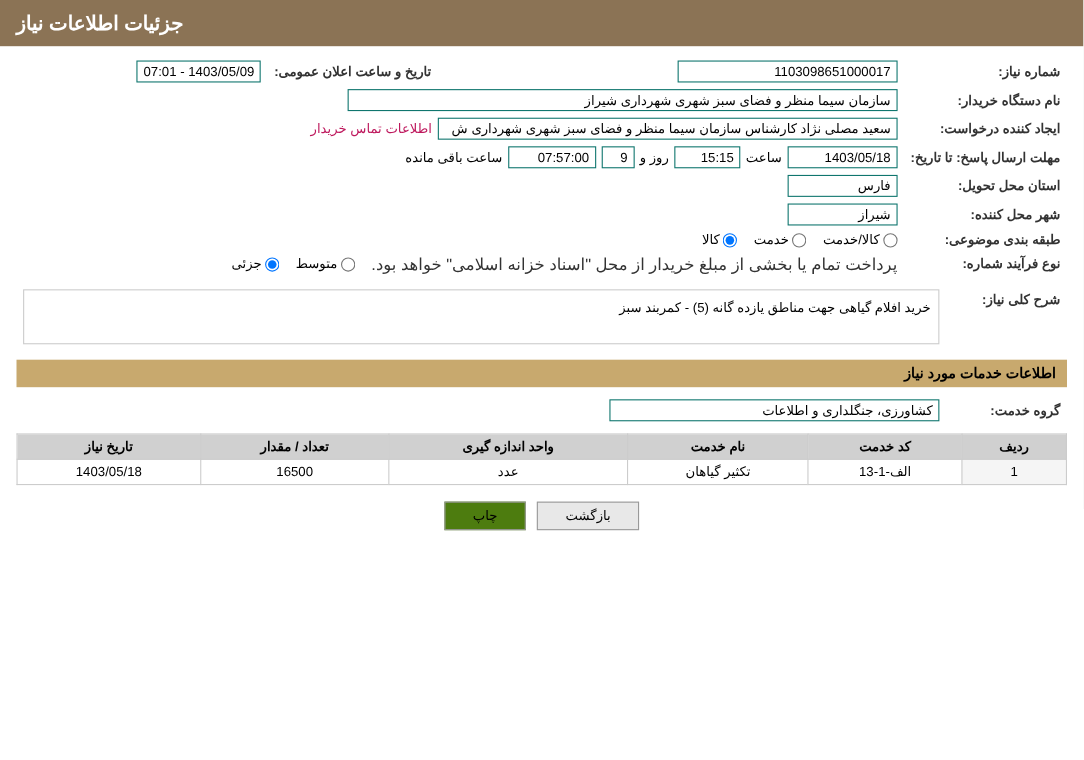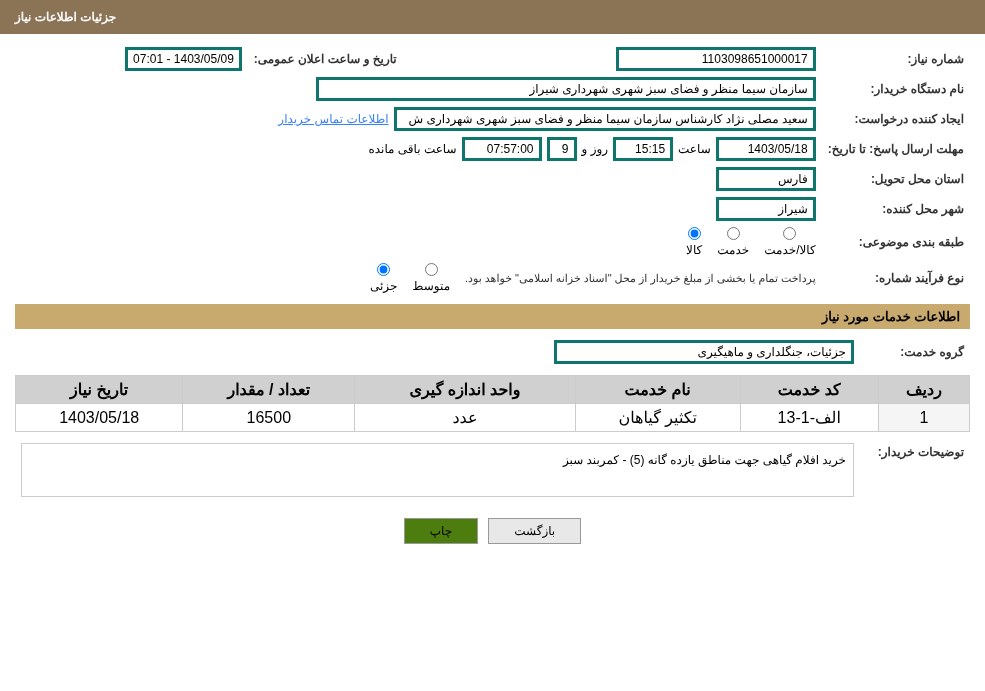--- a/index.html
+++ b/index.html
@@ -13,21 +13,21 @@
       max-width: 985px;
       margin: 0 auto;
       background: #fff;
       min-height: 691px;
     }
     .header-bar {
       background: #8B7355;
       color: #fff;
       text-align: left;
       padding: 10px 15px;
-      font-size: 12px;
+      font-size: 18px;
       font-weight: bold;
     }
     .content {
       padding: 10px 15px;
     }
     .info-table {
       width: 100%;
       border-collapse: collapse;
       margin-bottom: 8px;
     }
@@ -40,53 +40,51 @@
       text-align: right;
       white-space: nowrap;
       color: #333;
       font-weight: bold;
       width: 130px;
     }
     .value-cell {
       text-align: right;
     }
     .input-box {
-      border: 3px solid #0f766e;
+      border: 1px solid #0f766e;
       background: #fff;
       padding: 2px 5px;
       min-width: 80px;
       display: inline-block;
       text-align: right;
     }
     .input-wide {
       min-width: 350px;
     }
     .input-medium {
       min-width: 200px;
       margin-left: 12px;
     }
     .input-small {
       min-width: 100px;
       margin-left: 40px;
     }
     .blue-link {
-      color: #3b82f6;
-      text-decoration: underline;
+      color: #be185d;
     }
     .radio-group {
       display: flex;
       gap: 15px;
       align-items: center;
       direction: rtl;
     }
     .radio-option {
       display: flex;
       align-items: center;
       gap: 3px;
-      flex-direction: column;
     }
     .section-divider {
       background: #c8a96e;
       color: #000000;
       padding: 5px 10px;
       font-weight: bold;
       font-size: 13px;
       margin: 8px 0;
       text-align: right;
     }
@@ -103,21 +101,21 @@
     }
     .services-table {
       width: 100%;
       border-collapse: collapse;
       margin-bottom: 8px;
     }
     .services-table th, .services-table td {
       border: 1px solid #ccc;
       padding: 4px 8px;
       text-align: center;
-      font-size: 16px;
+      font-size: 12px;
     }
     .services-table th {
       background: #d0d0d0;
       font-weight: bold;
     }
     .services-table td:first-child {
       background: #f5f5f5;
     }
     .btn-group {
       display: flex;
@@ -134,21 +132,21 @@
       font-family: Tahoma, Arial, sans-serif;
       font-size: 12px;
     }
     .btn-print {
       background: #4d7c0f;
     }
     .btn-back {
       background: #e8e8e8;
     }
     .notice-text {
-      font-size: 11px;
+      font-size: 15px;
       color: #333;
     }
     .inline-row {
       display: flex;
       align-items: center;
       flex-wrap: wrap;
       gap: 5px;
     }
     .relative-wrap {
       position: relative;
@@ -250,29 +248,42 @@
                 <input type="radio" name="process" checked="" style="">
                 <span>جزئی</span>
               </div>
             </div>
           </div>
         </td>
       </tr>
     </tbody>
       </table>
 
+    <table class="info-table">
+      <tbody>
+          <tr>
+        <td class="label-cell" style="vertical-align:top; padding-top:5px; width:110px;">شرح کلی نیاز:</td>
+        <td class="value-cell">
+          <div class="relative-wrap">
+            <textarea class="description-box" rows="2" readonly="" style=""></textarea>
+            <div style="position:absolute; top:5px; left:0; right:0; text-align:right; padding:5px 8px; pointer-events:none;">خرید افلام گیاهی جهت مناطق یازده گانه (5) - کمربند سبز</div>
+          </div>
+        </td>
+      </tr>
+    </tbody>
+      </table>
 
     <div class="section-divider">اطلاعات خدمات مورد نیاز</div>
 
     <table class="info-table">
       <tbody>
           <tr>
         <td class="label-cell" style="width:110px;">گروه خدمت:</td>
         <td class="value-cell">
-          <div class="input-box" style="min-width:300px;">جزئیات، جنگلداری و ماهیگیری</div>
+          <div class="input-box" style="min-width:300px;">کشاورزی، جنگلداری و اطلاعات</div>
         </td>
       </tr>
     </tbody>
       </table>
 
     <table class="services-table">
       <thead>
         <tr>
           <th>ردیف</th>
           <th>کد خدمت</th>
@@ -287,33 +298,20 @@
           <td>1</td>
           <td>الف-1-13</td>
           <td>تکثیر گیاهان</td>
           <td>عدد</td>
           <td>16500</td>
           <td>1403/05/18</td>
         </tr>
       </tbody>
     </table>
 
-    <table class="info-table">
-      <tbody>
-          <tr>
-        <td class="label-cell" style="vertical-align:top; padding-top:5px; width:110px;">توضیحات خریدار:</td>
-        <td class="value-cell">
-          <div class="relative-wrap">
-            <textarea class="description-box" rows="3" readonly="" style=""></textarea>
-            <div style="position:absolute; top:5px; left:0; right:0; text-align:right; padding:5px 8px; pointer-events:none;">خرید افلام گیاهی جهت مناطق یازده گانه (5) - کمربند سبز</div>
-          </div>
-        </td>
-      </tr>
-    </tbody>
-      </table>
 
     <div class="btn-group">
       <button class="btn btn-back">بازگشت</button>
       <button class="btn btn-print">چاپ</button>
     </div>
 
   </div>
 </div>
 
 </body></html>

